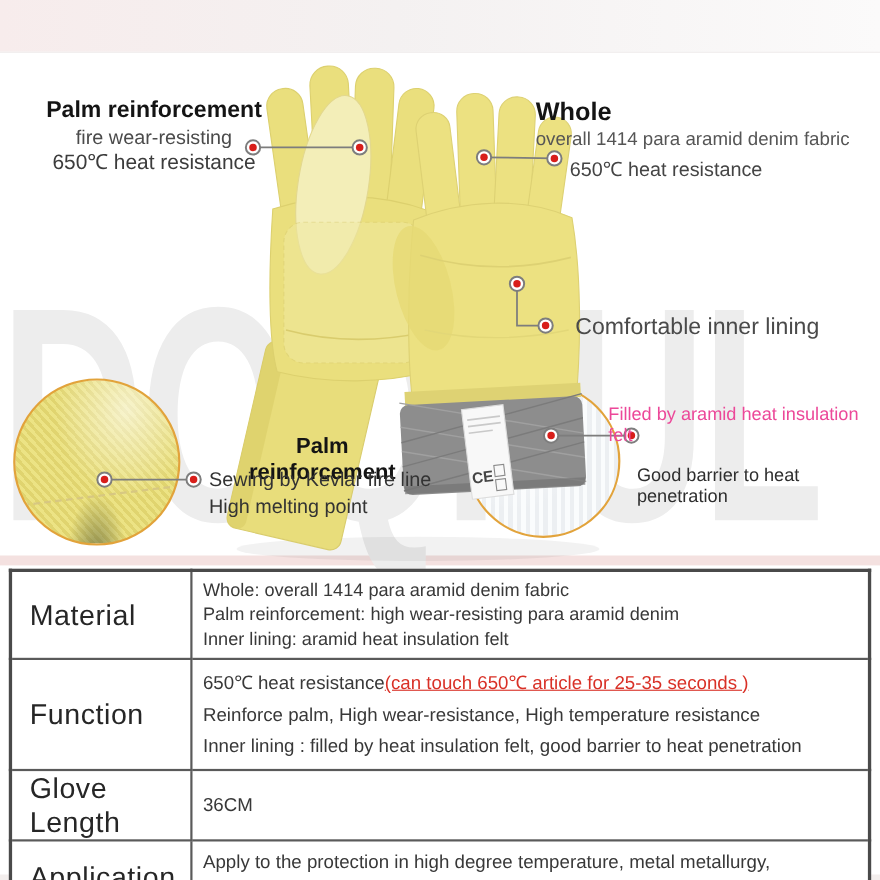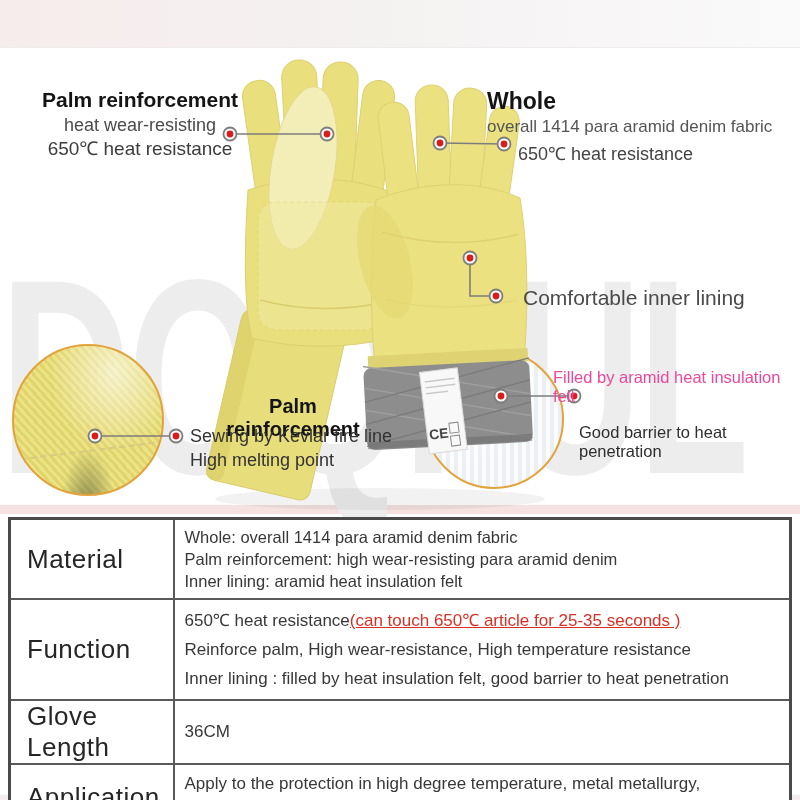--- a/index.html
+++ b/index.html
@@ -165,21 +165,21 @@
         <use href="#dot" x="496" y="296"></use>
       <use href="#dot" x="95" y="436"></use>
         <use href="#dot" x="176" y="436"></use>
       <use href="#dot" x="501" y="396"></use>
         <use href="#dot" x="574" y="396"></use>
     </g>
   </svg>
 
   <div class="abs z3 palm-top">
     <div class="anno-title">Palm reinforcement</div>
-    <div class="anno-line">heat wear-resisting</div>
+    <div class="anno-line">fire wear-resisting</div>
     <div class="anno-line big">650℃ heat resistance</div>
   </div>
 
   <div class="abs z3 whole">
     <div class="anno-title">Whole</div>
     <div class="l1">overall 1414 para aramid denim fabric</div>
     <div class="l2">650℃ heat resistance</div>
   </div>
 
   <div class="abs z3 lining-label">Comfortable inner lining</div>

